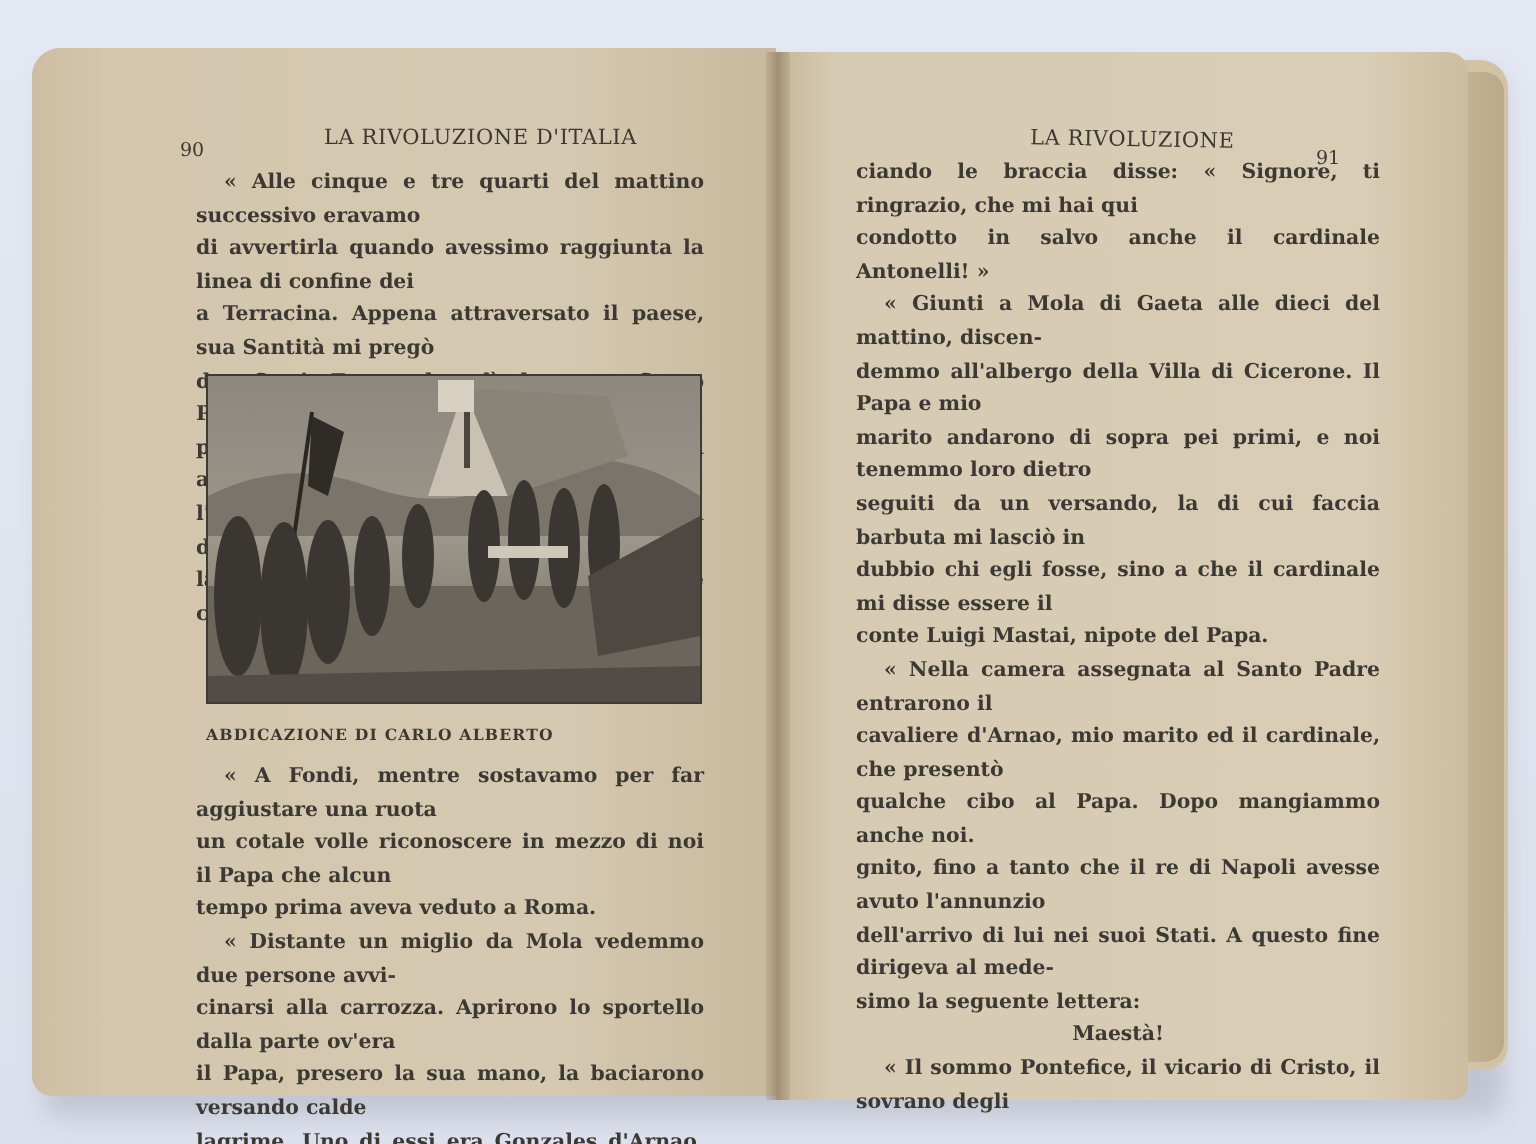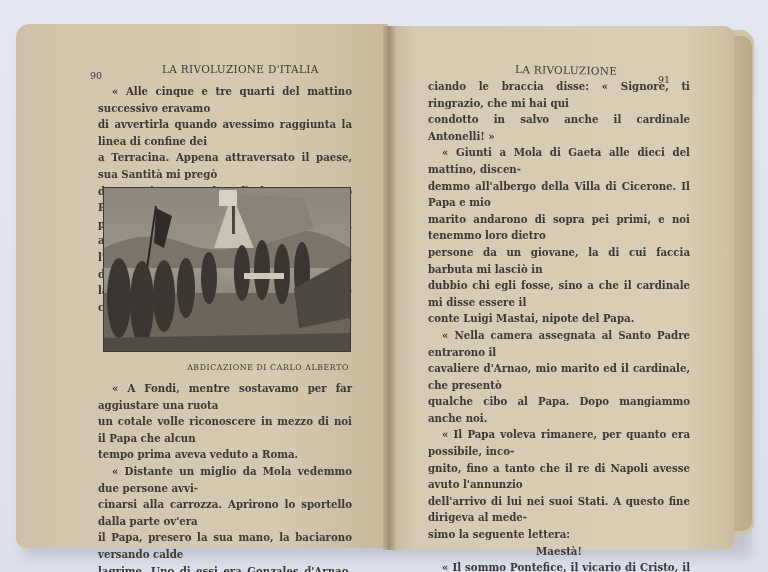--- a/index.html
+++ b/index.html
@@ -12,21 +12,21 @@
   .page-left{left:16px;top:24px;width:372px;height:524px;background:linear-gradient(90deg,#cdbea3 0%,#d3c6ad 10%,#d5c9b1 70%,#c8b99d 100%);border-radius:14px 0 0 10px;}
   .page-right{left:388px;top:26px;width:346px;height:524px;background:linear-gradient(90deg,#c6b698 0%,#d6cab3 8%,#d9cdb6 85%,#cdbd9f 100%);border-radius:0 10px 8px 0;}
   .gutter{position:absolute;left:383px;top:26px;width:12px;height:524px;background:linear-gradient(90deg,rgba(120,100,70,0.15),rgba(90,70,40,0.35),rgba(120,100,70,0.12));}
   .hdr{position:absolute;font-size:10.5px;letter-spacing:0.3px;}
   .pn{position:absolute;font-size:9.5px;}
   .txt{position:absolute;font-size:10.2px;line-height:16.6px;text-align:justify;}
   .txt p{margin:0;font-weight:bold;}
   .ind{text-indent:14px;}
   .center{text-align:center;}
   .figure{position:absolute;left:103px;top:187px;width:246px;height:163px;background:#5b564e;border:1px solid #3d3a35;overflow:hidden;}
-  .caption{position:absolute;left:103px;top:363px;width:246px;text-align:right;font-size:7.8px;letter-spacing:0.6px;}
+  .caption{position:absolute;left:103px;top:363px;width:246px;text-align:left;font-size:7.8px;letter-spacing:0.6px;font-weight:bold;}
 </style>
 </head>
 <body>
 
 <div class="bg"></div>
 <div class="shadow"></div>
 <div class="edges"></div>
 <div class="edges2"></div>
 
 <div class="page page-left"></div>
@@ -95,26 +95,25 @@
 
 <div class="hdr" style="left:515px;top:64px;color:#3c3833;transform:rotate(1deg);">LA RIVOLUZIONE</div>
 <div class="pn" style="left:658px;top:74px;color:#3c3833;">91</div>
 
 <div class="txt" style="left:428px;top:78px;width:262px;color:#3c3833;">
   <p>ciando le braccia disse: « Signore, ti ringrazio, che mi hai qui</p>
   <p>condotto in salvo anche il cardinale Antonelli! »</p>
   <p class="ind">« Giunti a Mola di Gaeta alle dieci del mattino, discen-</p>
   <p>demmo all'albergo della Villa di Cicerone. Il Papa e mio</p>
   <p>marito andarono di sopra pei primi, e noi tenemmo loro dietro</p>
-  <p>persone da un giovane, la di cui faccia barbuta mi lasciò in</p>
+  <p>seguiti da un versando, la di cui faccia barbuta mi lasciò in</p>
   <p>dubbio chi egli fosse, sino a che il cardinale mi disse essere il</p>
   <p>conte Luigi Mastai, nipote del Papa.</p>
   <p class="ind">« Nella camera assegnata al Santo Padre entrarono il</p>
   <p>cavaliere d'Arnao, mio marito ed il cardinale, che presentò</p>
   <p>qualche cibo al Papa. Dopo mangiammo anche noi.</p>
-  <p class="ind">« Il Papa voleva rimanere, per quanto era possibile, inco-</p>
   <p>gnito, fino a tanto che il re di Napoli avesse avuto l'annunzio</p>
   <p>dell'arrivo di lui nei suoi Stati. A questo fine dirigeva al mede-</p>
   <p>simo la seguente lettera:</p>
   <p class="center">Maestà!</p>
   <p class="ind">« Il sommo Pontefice, il vicario di Cristo, il sovrano degli</p>
 
 </div>
 
 </body></html>

